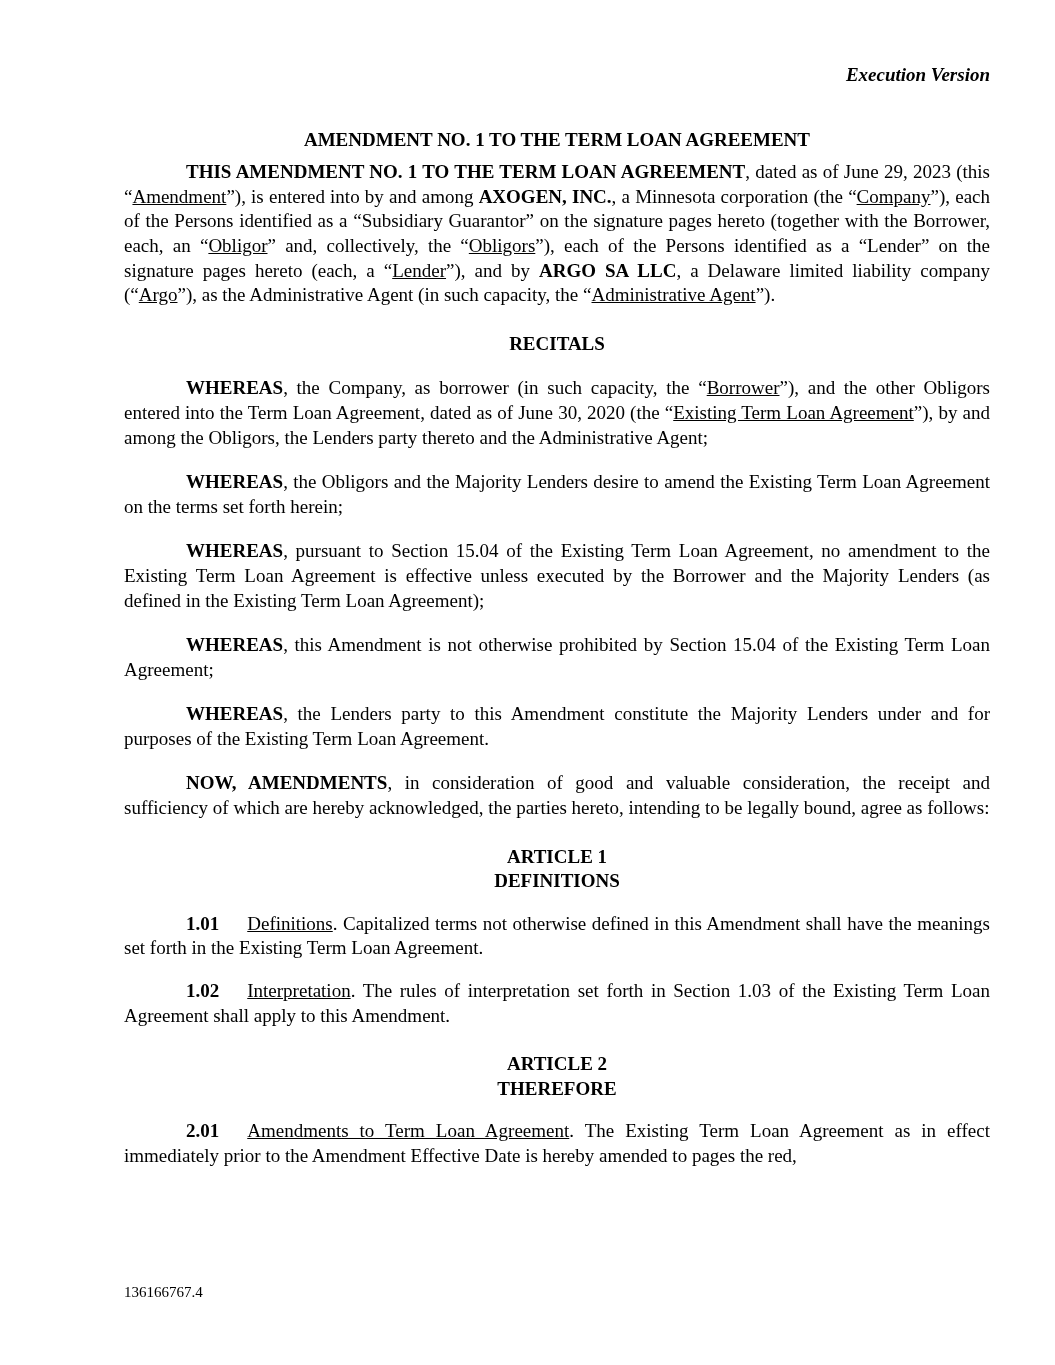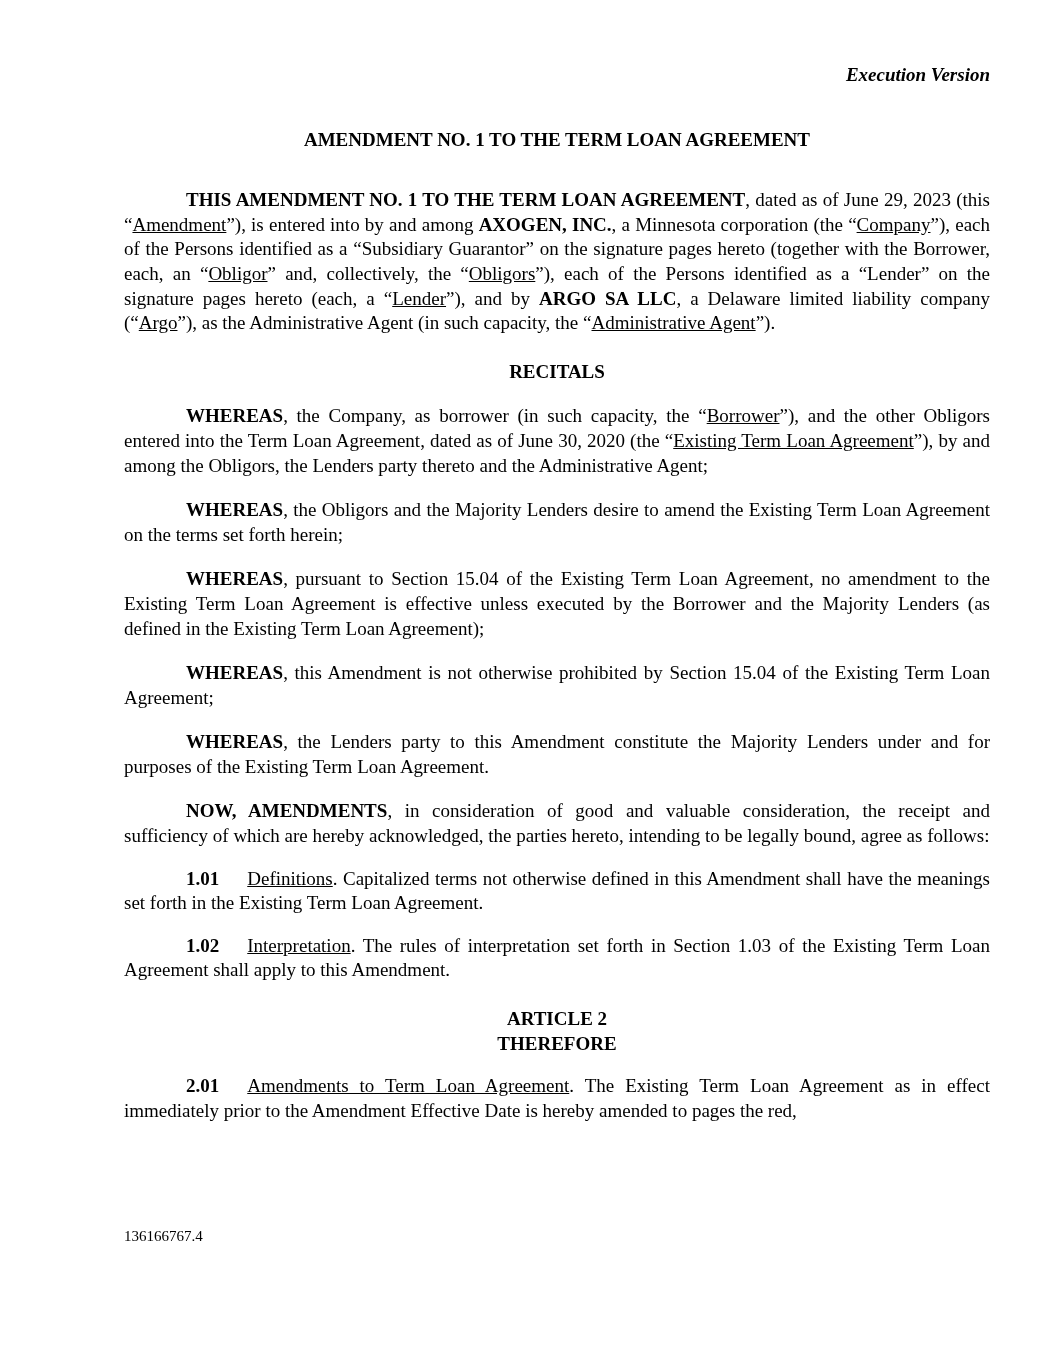--- a/index.html
+++ b/index.html
@@ -26,35 +26,35 @@
   .title {
     text-align: center;
     font-weight: bold;
     margin: 40px 0 0 0;
   }
   .para {
     text-align: justify;
     text-indent: 62px;
     margin: 20px 0 0 0;
   }
-  .para.first { margin-top: 36px; }
+  .para.first { margin-top: 8px; }
   .heading {
     text-align: center;
     font-weight: bold;
     margin: 24px 0 0 0;
   }
   .heading div { margin: 0; }
   .sec { margin-top: 18px; }
   .b { font-weight: bold; }
   .u { text-decoration: underline; }
   .tab { display: inline-block; width: 28px; }
   .footer {
     position: absolute;
     left: 124px;
-    top: 1227px;
+    top: 1283px;
     font-size: 15px;
     line-height: 18px;
   }
 </style>
 </head>
 <body>
 
 <div class="page">
 
   <p class="exec">Execution Version</p>
@@ -70,20 +70,24 @@
   <p class="para"><span class="b">WHEREAS</span><span>, the Obligors and the Majority Lenders desire to amend the Existing Term Loan Agreement on the terms set forth herein;</span></p>
 
   <p class="para"><span class="b">WHEREAS</span><span>, pursuant to Section 15.04 of the Existing Term Loan Agreement, no amendment to the Existing Term Loan Agreement is effective unless executed by the Borrower and the Majority Lenders (as defined in the Existing Term Loan Agreement);</span></p>
 
   <p class="para"><span class="b">WHEREAS</span><span>, this Amendment is not otherwise prohibited by Section 15.04 of the Existing Term Loan Agreement;</span></p>
 
   <p class="para"><span class="b">WHEREAS</span><span>, the Lenders party to this Amendment  constitute the Majority Lenders under and for purposes of the Existing Term Loan Agreement.</span></p>
 
   <p class="para"><span class="b">NOW, AMENDMENTS</span><span>, in consideration of good and valuable consideration, the receipt and sufficiency of which are hereby acknowledged, the parties hereto, intending to be legally bound, agree as follows:</span></p>
 
+  <div class="heading">
+    <div>ARTICLE 1</div>
+    <div>DEFINITIONS</div>
+  </div>
 
   <p class="para sec"><span class="b">1.01</span><span class="tab"></span><span class="u">Definitions</span><span>.  Capitalized terms not otherwise defined in this Amendment shall have the meanings set forth in the Existing Term Loan Agreement.</span></p>
 
   <p class="para sec"><span class="b">1.02</span><span class="tab"></span><span class="u">Interpretation</span><span>.  The rules of interpretation set forth in Section 1.03 of the Existing Term Loan Agreement shall apply to this Amendment.</span></p>
 
   <div class="heading">
     <div>ARTICLE 2</div>
     <div>THEREFORE</div>
   </div>
 

